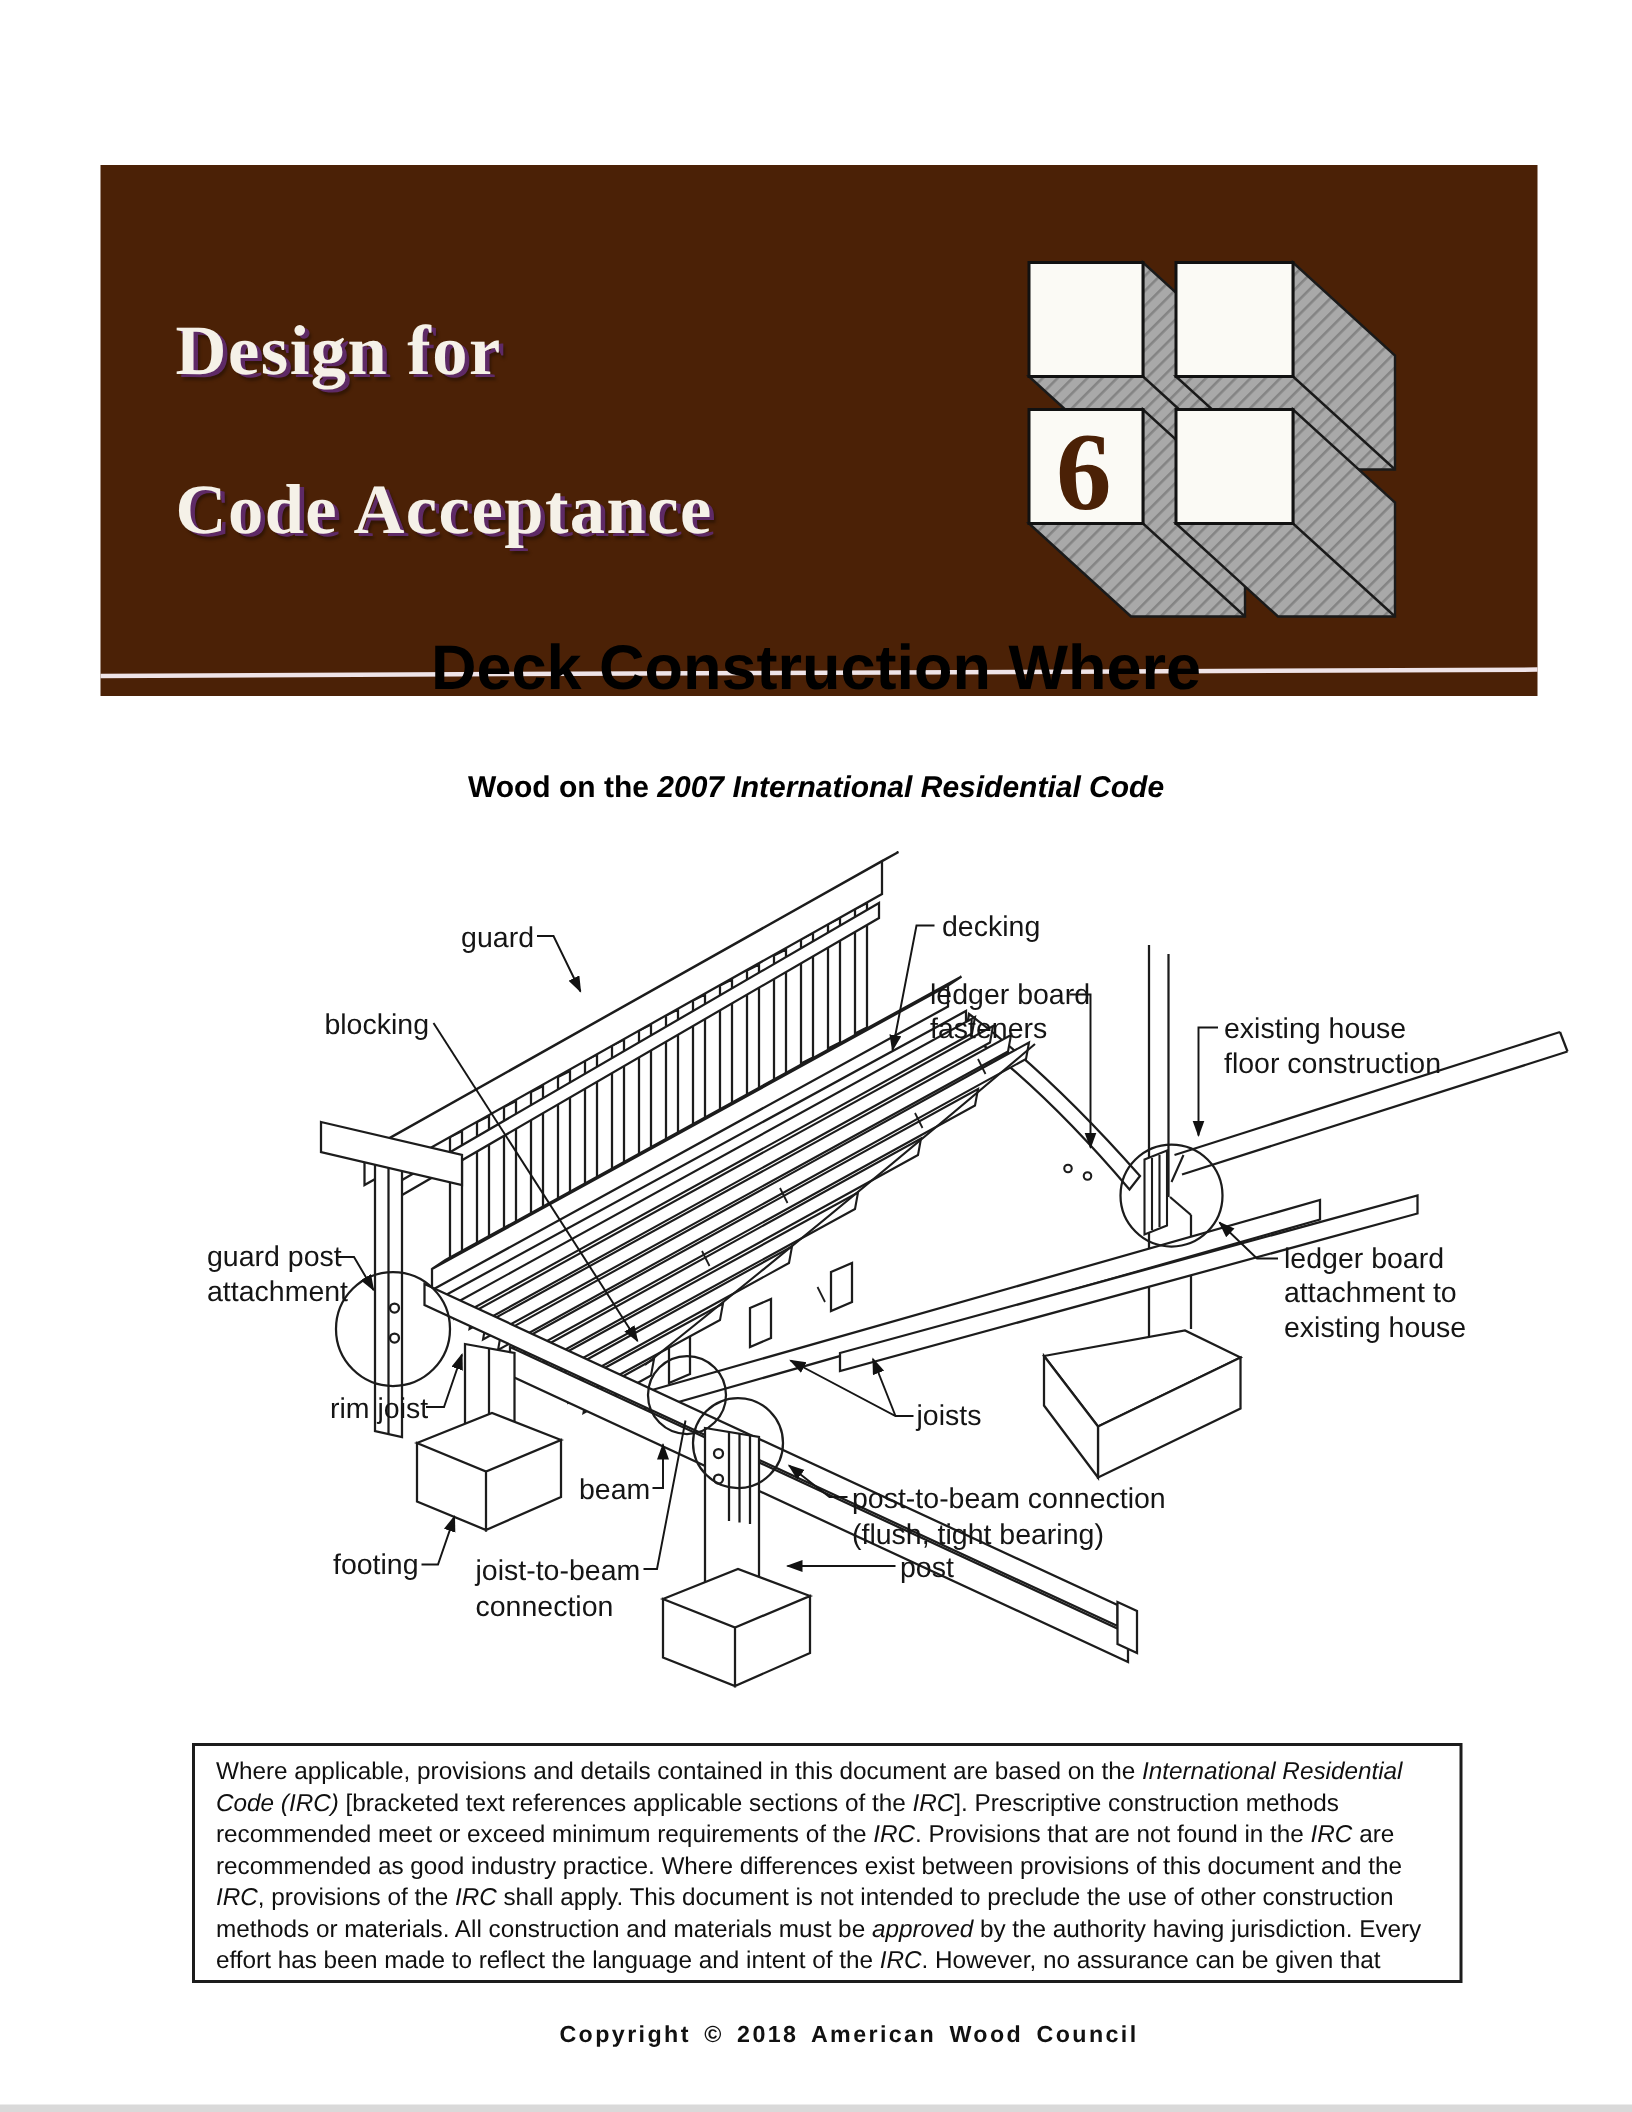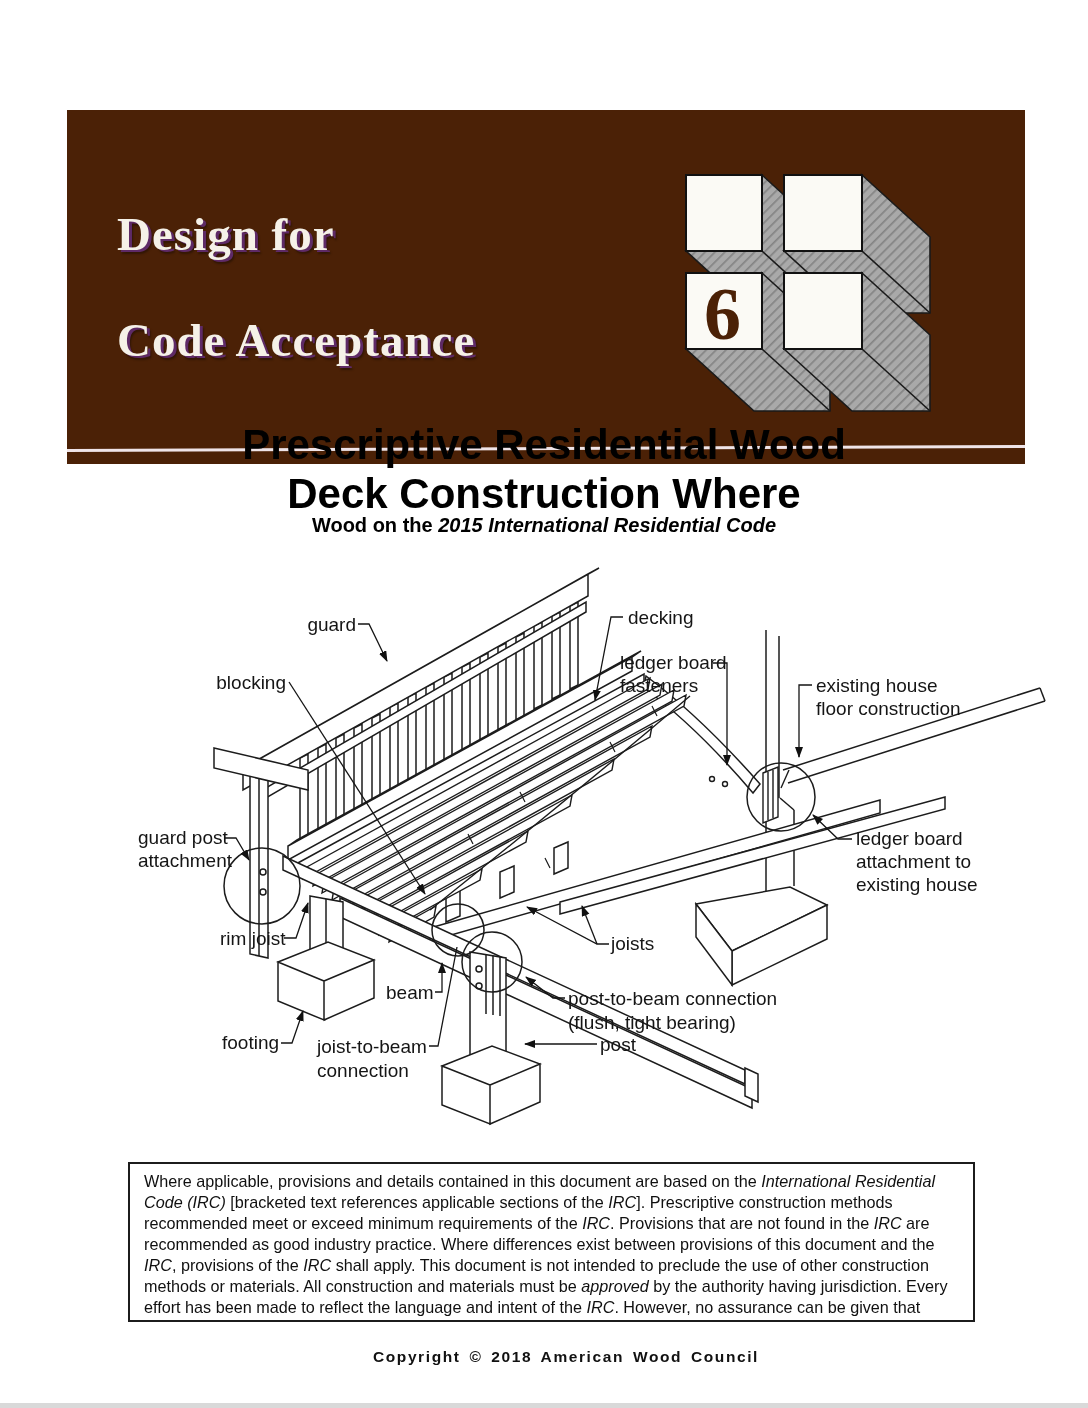--- a/index.html
+++ b/index.html
@@ -86,24 +86,23 @@
       <rect x="8" y="6" width="76" height="76"></rect>
       <rect x="106" y="6" width="78" height="76"></rect>
       <rect x="8" y="104" width="76" height="76"></rect>
       <rect x="106" y="104" width="78" height="76"></rect>
     </g>
     <text x="26" y="170" style="font-family:'Liberation Serif',serif;font-size:74px;font-weight:bold;fill:#4B2106;stroke:none">6</text>
   </svg>
 </div>
 
 <div class="page-title">
-  <div>Prescriptive Residential Wood</div>
   <div>Deck Construction Where</div>
 </div>
-<div class="page-subtitle"><span>Wood on the </span><span style="font-style: italic;">2015 International Residential Code</span></div>
+<div class="page-subtitle"><span>Wood on the </span><span style="font-style: italic;">2007 International Residential Code</span></div>
 
 <svg class="diagram" viewBox="0 0 1088 1408">
   <defs>
     <marker id="arr" markerWidth="12" markerHeight="10" refX="10" refY="4" orient="auto" markerUnits="userSpaceOnUse">
       <path d="M0,0 L11,4 L0,8 Z" fill="#111"></path>
     </marker>
   </defs>
 
   <g stroke="#1c1c1c" stroke-width="1.5" fill="none">
     <line x1="766" y1="630" x2="766" y2="922"></line>

